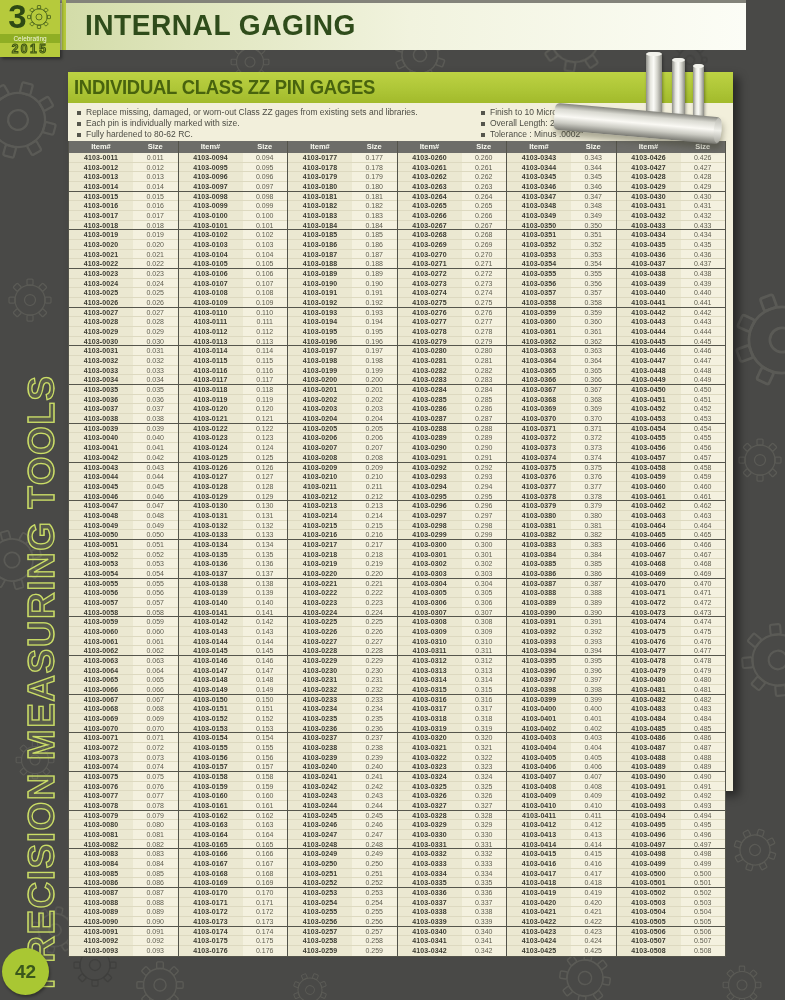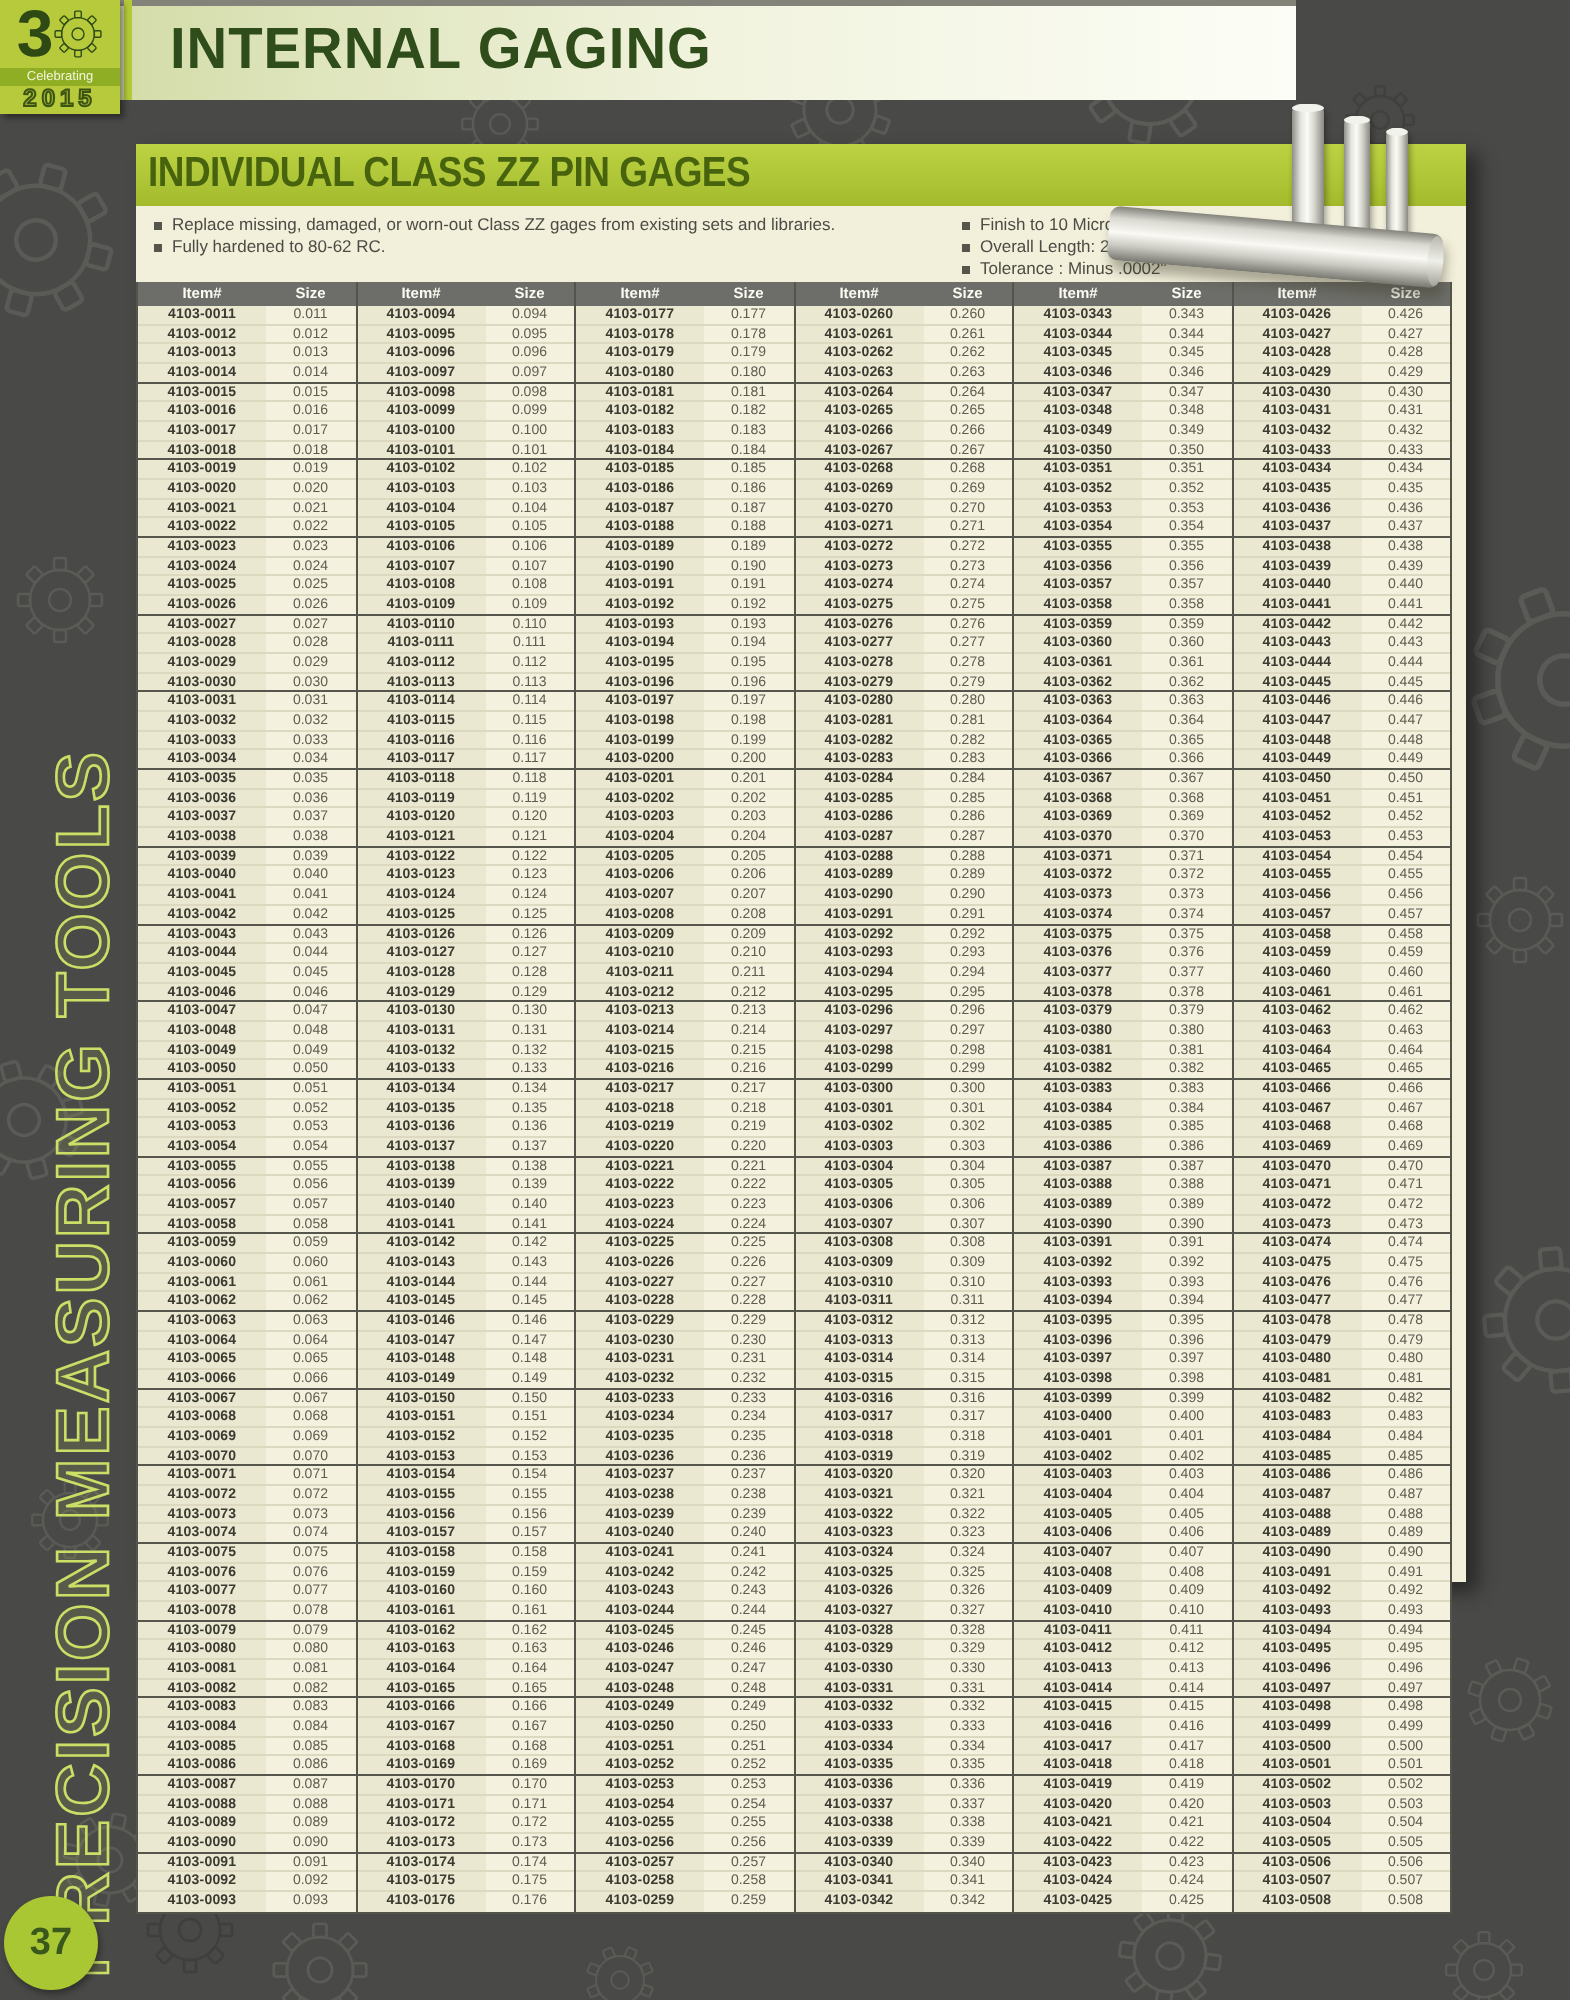--- a/index.html
+++ b/index.html
@@ -1,21 +1,21 @@
 <!DOCTYPE html>
 <html><head>
 <meta charset="utf-8">
 <style>
   html,body{margin:0;padding:0;}
   body{width:785px;height:1000px;position:relative;overflow:hidden;
        background:#494947;font-family:"Liberation Sans",sans-serif;}
   
   .bg-gears{position:absolute;inset:0;z-index:0;}
   
-  .topbar{position:absolute;left:0;top:0;width:648px;height:50px;z-index:3;
+  .topbar{position:absolute;left:0;top:0;width:746px;height:50px;z-index:3;
           background:linear-gradient(90deg,#ccd79d 0%,#dfe5bd 25%,#f1f3de 55%,#fcfdf6 100%);
           border-top:3px solid #83837a;box-sizing:border-box;}
   .page-title{position:absolute;left:85px;top:6px;font-size:29px;font-weight:bold;
           color:#2f4c1b;letter-spacing:.5px;transform:scaleX(.97);transform-origin:left;}
   .brand-divider{position:absolute;left:62px;top:0;width:4px;height:50px;background:#b5c93b;z-index:4;}
   
   .logo{position:absolute;left:0;top:0;width:60px;height:57px;background:#b6ca3c;z-index:5;
         display:flex;flex-direction:column;align-items:center;box-shadow:2px 2px 3px rgba(0,0,0,.4);}
   .logo-num{height:34px;display:flex;align-items:center;font-size:33px;font-weight:bold;
         color:#2e4914;line-height:30px;letter-spacing:-2px;}
@@ -135,20 +135,21 @@
   <div class="logo-year">2015</div>
 </div>
 
 <div class="panel">
   <div class="section-bar">
     <div class="section-heading">INDIVIDUAL CLASS ZZ PIN GAGES</div>
   </div>
 
   <ul class="features left">
     <li><span class="sq"></span><span>Replace missing, damaged, or worn-out Class ZZ gages from existing sets and libraries.</span></li>
+    <li><span class="sq"></span><span>Each pin is individually marked with size.</span></li>
     <li><span class="sq"></span><span>Fully hardened to 80-62 RC.</span></li>
   </ul>
   <ul class="features right">
     <li><span class="sq"></span><span>Finish to 10 Micron or better.</span></li>
     <li><span class="sq"></span><span>Overall Length: 2"</span></li>
     <li><span class="sq"></span><span>Tolerance : Minus .0002"</span></li>
   </ul>
 
   <div class="gage-table">
       <div class="pair">
@@ -2184,14 +2185,14 @@
 
 <div class="pins">
   <div class="pin-v" style="left:106px;top:4px;width:16px;height:70px;"></div>
   <div class="pin-v" style="left:132px;top:10px;width:13px;height:62px;"></div>
   <div class="pin-v" style="left:153px;top:16px;width:11px;height:54px;"></div>
   <div class="pin-h"></div>
 </div>
 
 <div class="side-text">PRECISION MEASURING TOOLS</div>
 <div class="page-badge">
-  <span>37</span>
+  <span>42</span>
 </div>
 
 </body></html>

